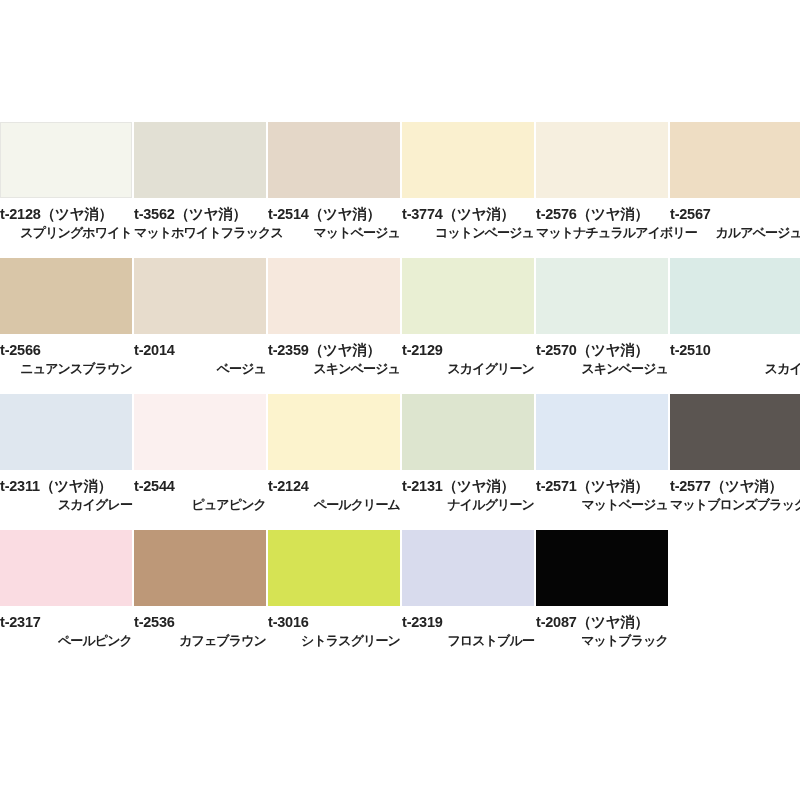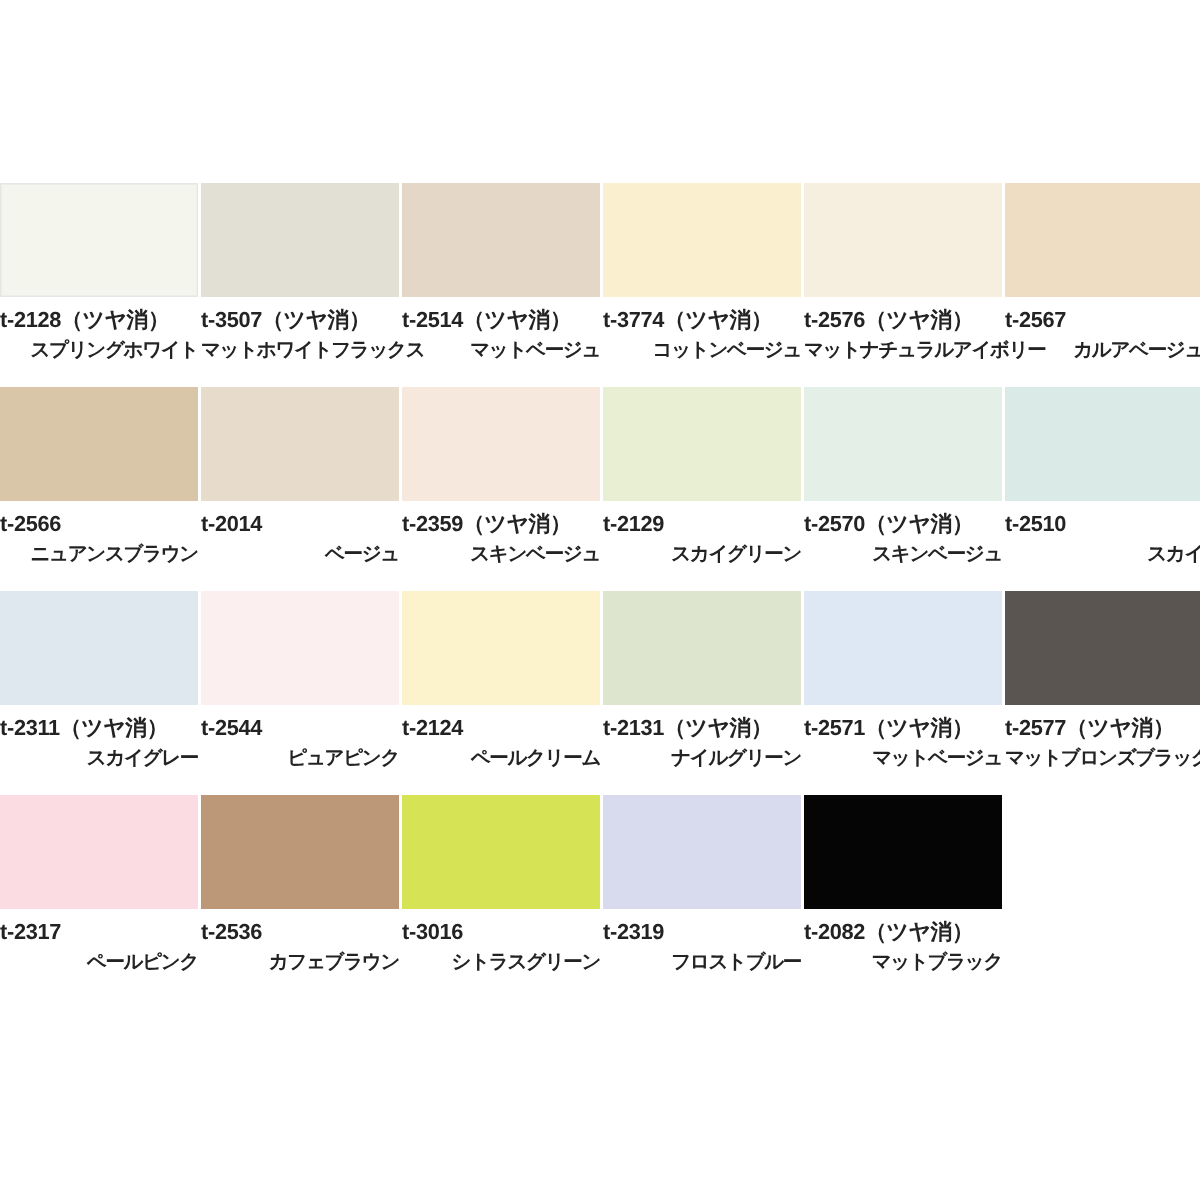--- a/index.html
+++ b/index.html
@@ -78,21 +78,21 @@
       <div class="cell">
         <div class="chip bordered" style="background: rgb(244, 245, 237);"></div>
         <div class="labels">
           <div class="code">t-2128（ツヤ消）</div>
           <div class="name">スプリングホワイト</div>
         </div>
       </div>
       <div class="cell">
         <div class="chip" style="background: rgb(226, 224, 212);"></div>
         <div class="labels">
-          <div class="code">t-3507（ツヤ消）</div>
+          <div class="code">t-3562（ツヤ消）</div>
           <div class="name">マットホワイトフラックス</div>
         </div>
       </div>
       <div class="cell">
         <div class="chip" style="background: rgb(228, 215, 200);"></div>
         <div class="labels">
           <div class="code">t-2514（ツヤ消）</div>
           <div class="name">マットベージュ</div>
         </div>
       </div>
@@ -225,18 +225,18 @@
       <div class="cell">
         <div class="chip" style="background: rgb(216, 219, 237);"></div>
         <div class="labels">
           <div class="code">t-2319</div>
           <div class="name">フロストブルー</div>
         </div>
       </div>
       <div class="cell">
         <div class="chip" style="background: rgb(5, 5, 5);"></div>
         <div class="labels">
-          <div class="code">t-2082（ツヤ消）</div>
+          <div class="code">t-2087（ツヤ消）</div>
           <div class="name">マットブラック</div>
         </div>
       </div>
     </div>
 </div>
 
 </body></html>

